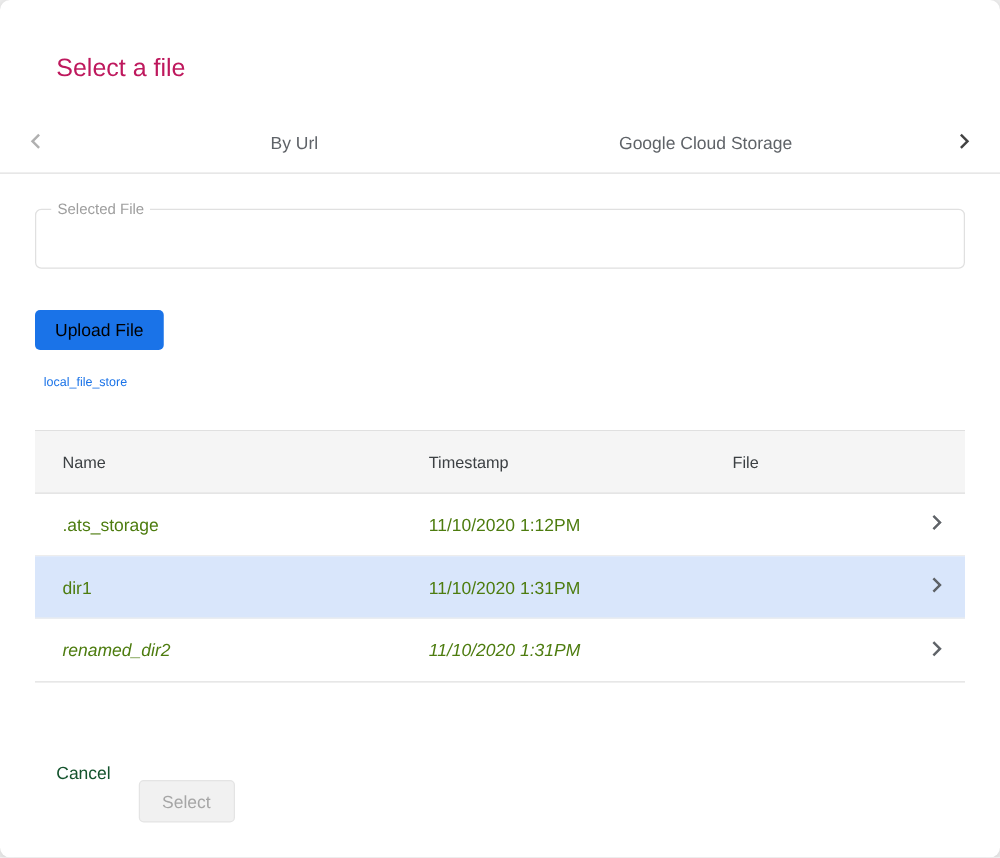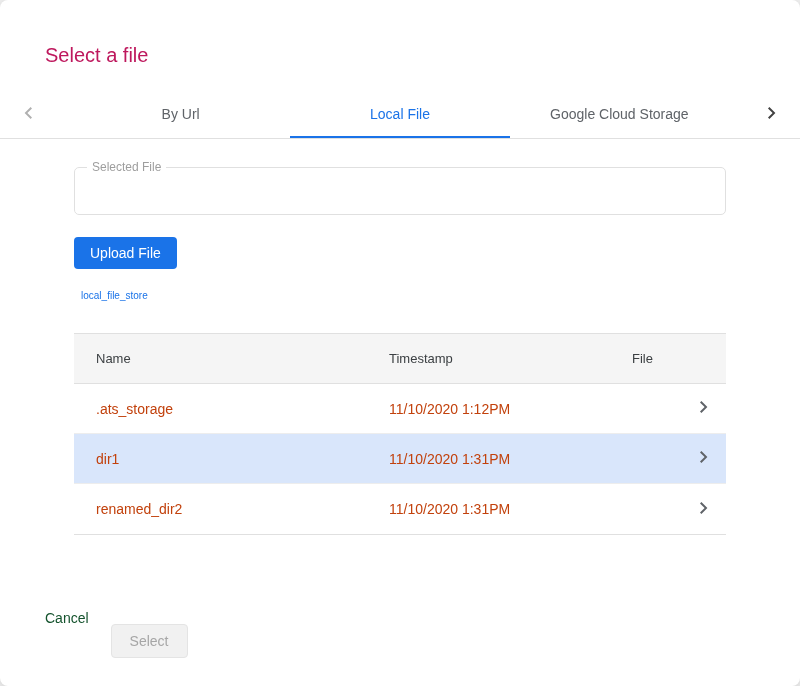--- a/index.html
+++ b/index.html
@@ -59,21 +59,21 @@
     border: none;
     border-bottom: 2px solid transparent;
     font-family: inherit;
   }
   .tab.active {
     color: #1a73e8;
     border-bottom-color: #1a73e8;
   }
   
   .content {
-    padding: 0 74px;
+    padding: 0 28px;
     flex: 1;
   }
   .text-field {
     position: relative;
     margin-top: 28px;
     height: 48px;
     border: 1px solid #e0e0e0;
     border-radius: 5px;
   }
   .text-field .field-label {
@@ -90,24 +90,24 @@
     height: 100%;
     border: none;
     outline: none;
     background: transparent;
     padding: 0 16px;
     font-size: 14px;
     color: #202124;
     font-family: inherit;
   }
   .upload-btn {
-    margin-top: 22px;
+    margin-top: 33px;
     display: inline-block;
     background: #1a73e8;
-    color: #ffffff;
+    color: #000000;
     font-size: 14px;
     font-weight: 500;
     border: none;
     border-radius: 4px;
     padding: 8px 16px;
     cursor: pointer;
     font-family: inherit;
   }
   .store-link {
     display: inline-block;
@@ -127,29 +127,29 @@
     font-size: 14px;
   }
   .t-row {
     display: grid;
     grid-template-columns: 293px 243px 1fr 44px;
     align-items: center;
     height: 50px;
     padding-left: 22px;
     border-bottom: 1px solid #ededed;
   }
-  .t-row:last-child { border-bottom: none; }
+  .t-row:last-child { border-bottom: none; font-style: italic; }
   .t-head {
     background: #f5f5f5;
     color: #3c4043;
     font-size: 13px;
     font-weight: 500;
     border-bottom: 1px solid #e0e0e0;
   }
-  .t-row .cell { color: #c2410c; }
+  .t-row .cell { color: #4d7c0f; }
   .t-head .cell { color: #3c4043; }
   .t-row.selectable { cursor: pointer; }
   .t-row.selected { background: #d9e6fb; }
   .row-chevron {
     display: flex;
     align-items: center;
     justify-content: center;
     color: #5f6368;
     cursor: pointer;
   }
@@ -194,23 +194,20 @@
     <button class="tab-scroll prev">
       <span>
         <svg width="24" height="24" viewBox="0 0 24 24">
             <path d="M14.6 6 16 7.4 11.4 12l4.6 4.6L14.6 18l-6-6z" fill="currentColor"></path>
           </svg>
       </span>
     </button>
     <div class="tabs">
       <button class="tab">
         <span>By Url</span>
-      </button>
-      <button class="tab active">
-        <span>Local File</span>
       </button>
       <button class="tab">
         <span>Google Cloud Storage</span>
       </button>
     </div>
     <button class="tab-scroll next">
       <span>
         <svg width="24" height="24" viewBox="0 0 24 24">
             <path d="M9.4 6 8 7.4l4.6 4.6L8 16.6 9.4 18l6-6z" fill="currentColor"></path>
           </svg>

